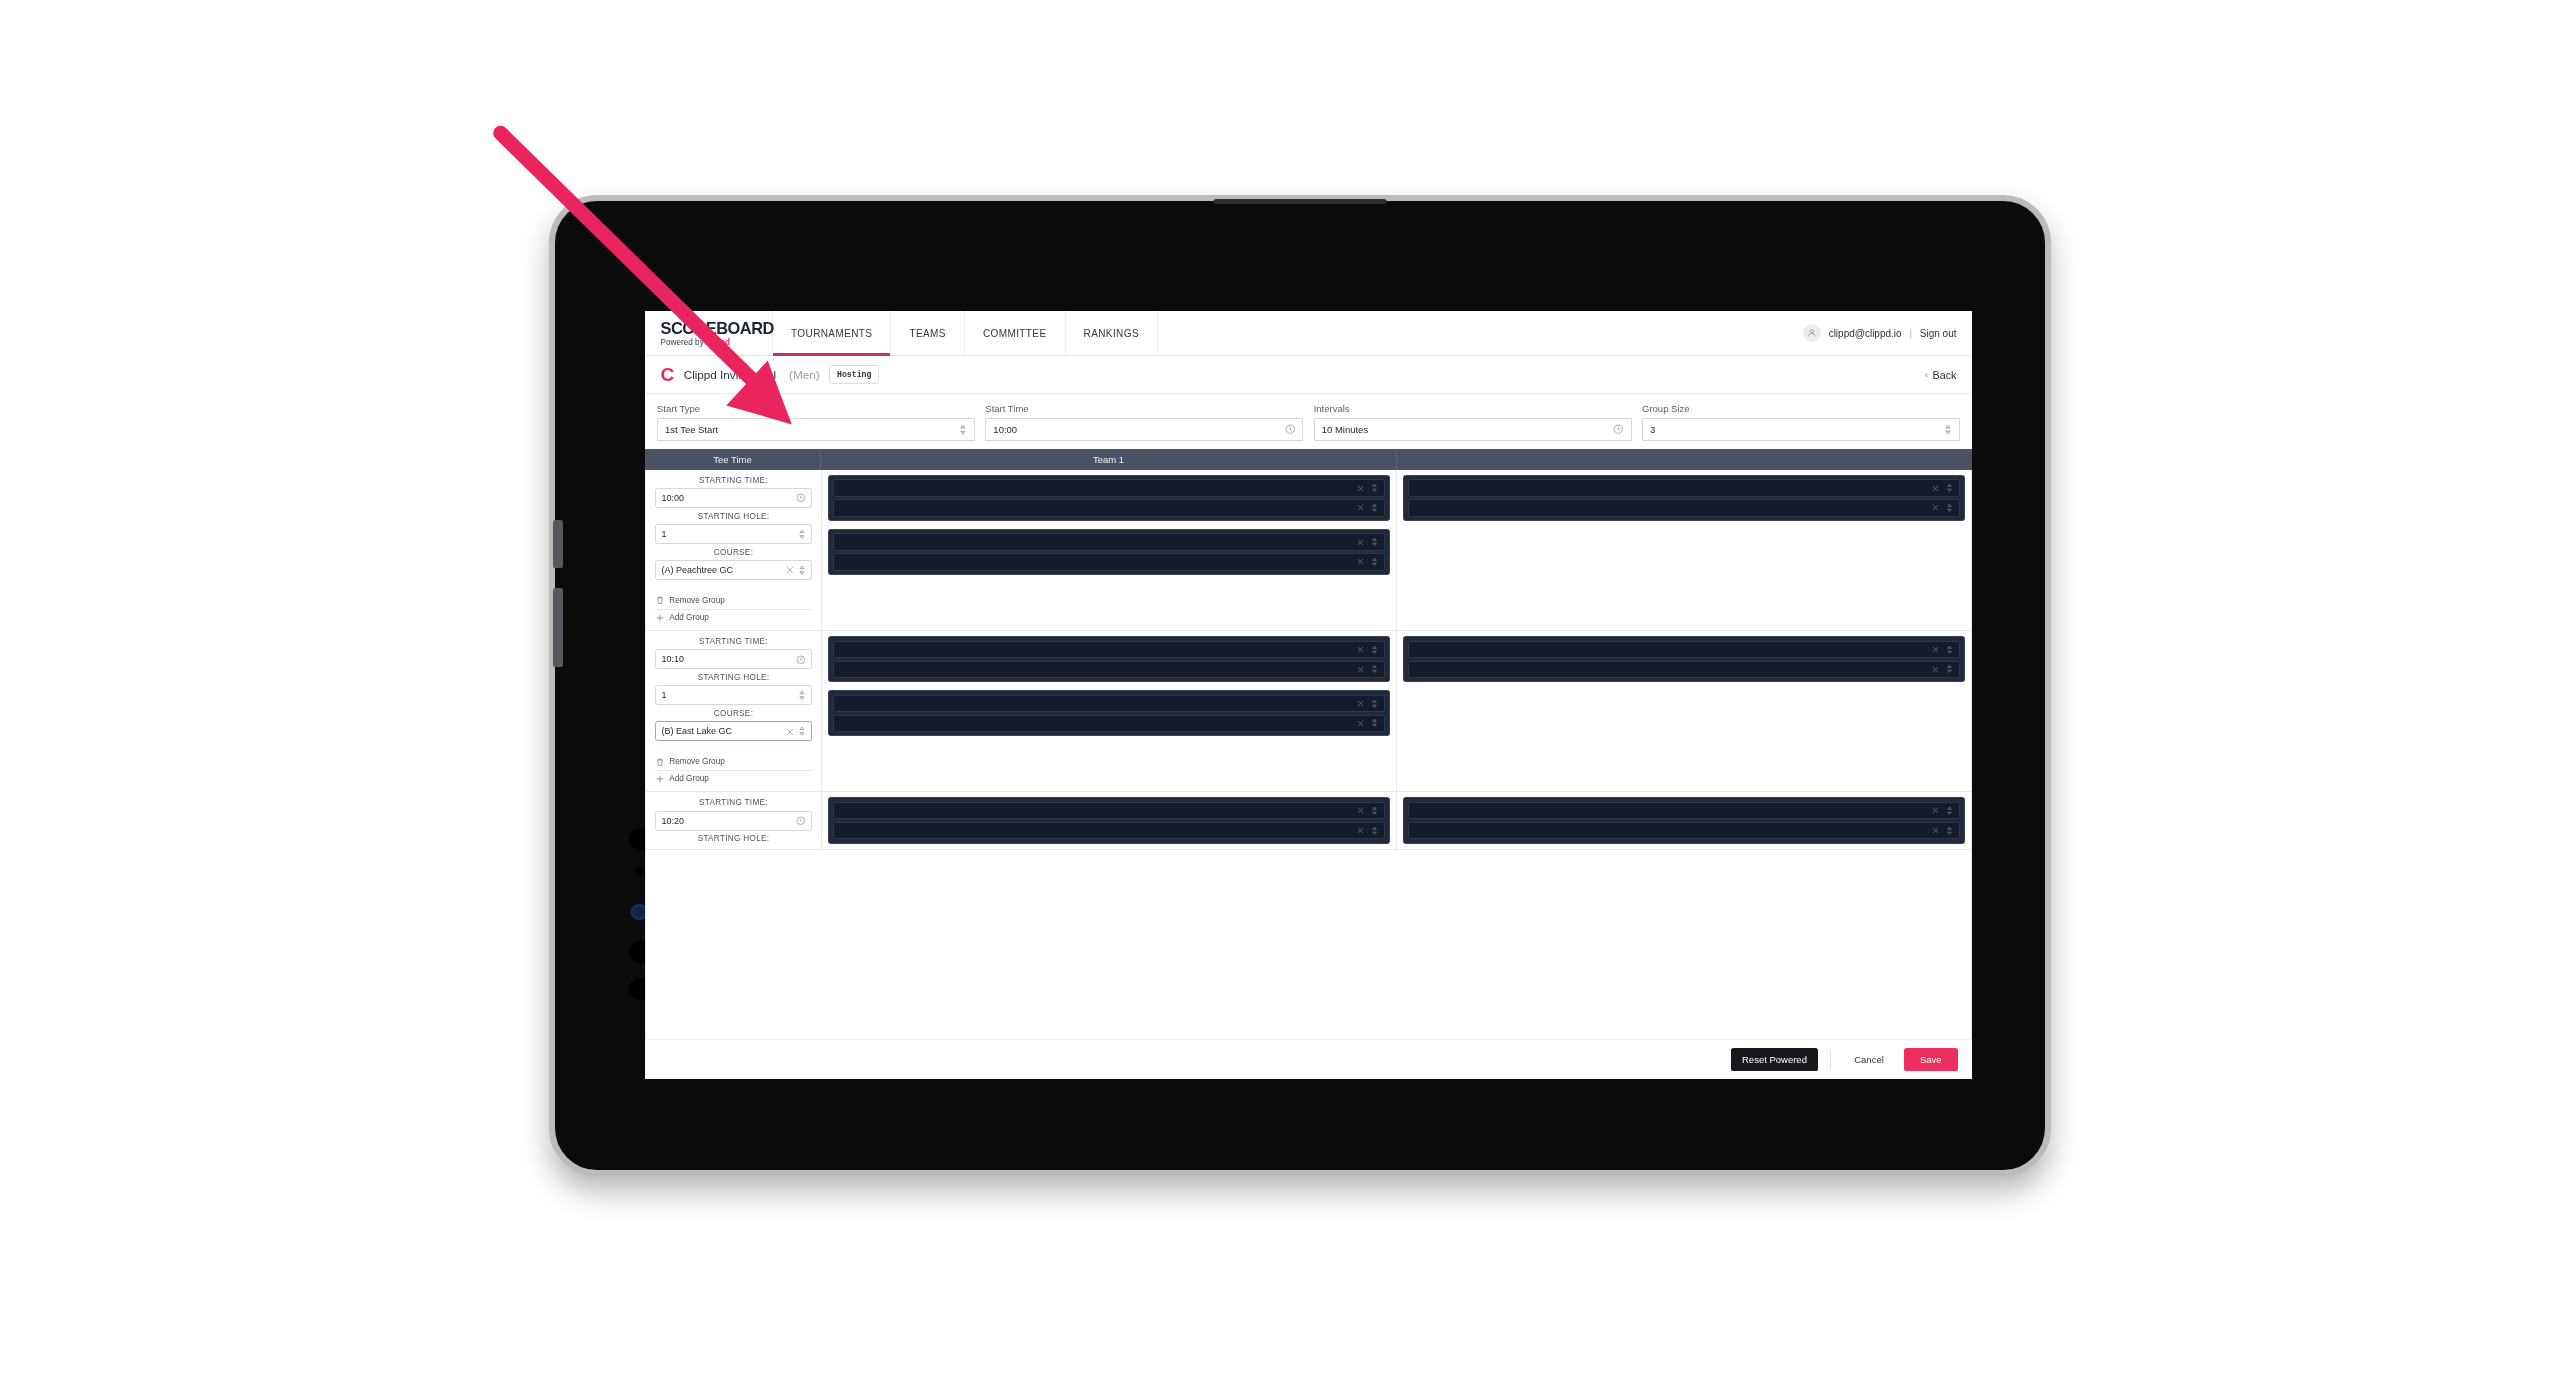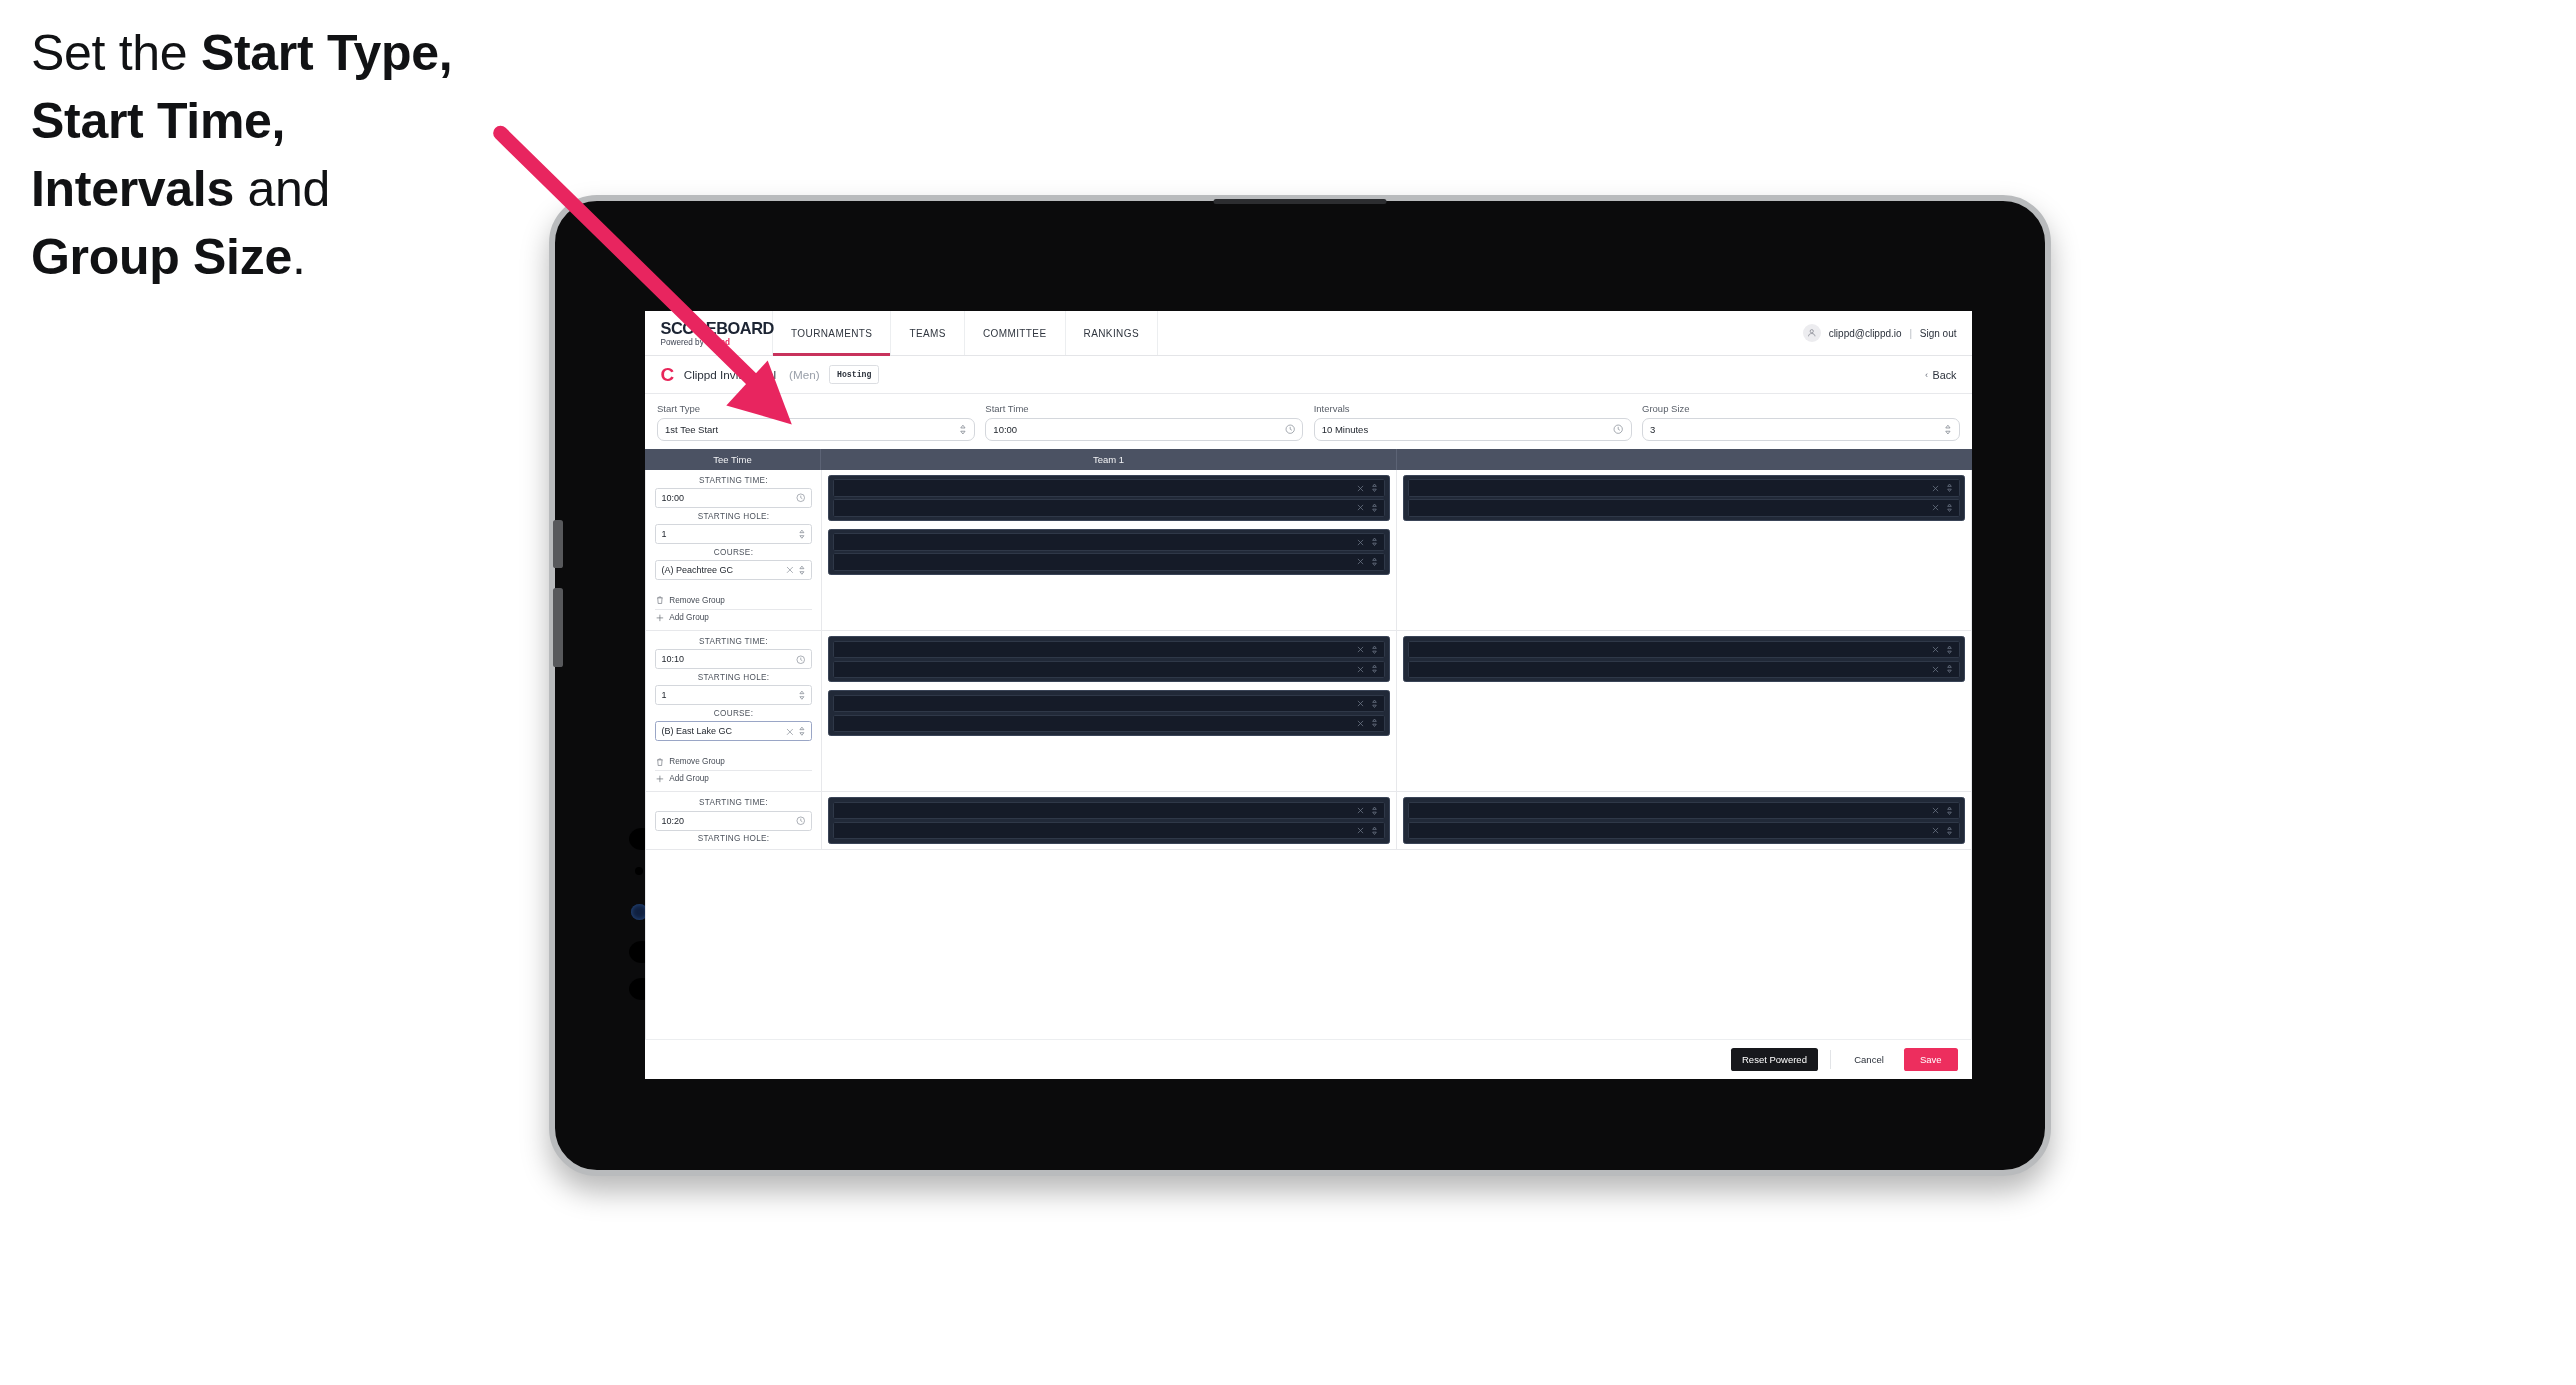--- a/index.html
+++ b/index.html
@@ -99,21 +99,21 @@
   }
   .crumbspace { flex:1; }
   .backlink { font-size:10.8px; color:#2b313b; display:flex; align-items:center; gap:4.3px; cursor:pointer;}
   .backlink .chev { font-size:9.5px; color:#707680; }
 
   
   .filters { display:flex; gap:10.4px; padding:8.6px 12px 7.8px 12px; background:#fff; flex:0 0 auto; }
   .fld { flex:1; display:flex; flex-direction:column; gap:4.3px; }
   .fld-lab { font-size:9.5px; color:#585e68; }
   .fld-box {
-    height: 23px; border:0.9px solid #d4d7dc; border-radius:7px; background:#fff;
+    height: 23px; border:0.9px solid #d4d7dc; border-radius:1px; background:#fff;
     display:flex; align-items:center; padding: 0 7px; cursor:pointer;
   }
   .fld-val { font-size:9.5px; color:#232830; flex:1; }
   .ico { color:#8a9099; display:flex; align-items:center; }
 
   
   .thead { display:flex; height:21px; background:#4b5263; flex:0 0 auto; }
   .th { display:flex; align-items:center; justify-content:center;
         font-size:9.5px; color:#f2f3f5; border-right:0.9px solid #5c6375; }
   .th.tee { width: 176px; }
@@ -168,26 +168,20 @@
   .btn-save {
     background:#ed2e5e; color:#fff; font-size:9.5px; border-radius:2.6px;
     padding:6px 16.4px; cursor:pointer; border:none; margin-left:8.6px;
   }
 </style>
 </head>
 <body>
 
 <div class="stage">
 
-  <div class="caption">
-    <span>Set the </span><b>Start Type,</b><br>
-    <b>Start Time,</b><br>
-    <b>Intervals</b><span> and</span><br>
-    <b>Group Size</b><span>.</span>
-  </div>
 
   <div class="tablet">
     <div class="bezel-dot b1"></div>
     <div class="bezel-dot b2"></div>
     <div class="cam c1"></div>
     <div class="cam c2"></div>
     <div class="cam c3"></div>
     <div class="cam c4"></div>
     <div class="cam c5"></div>
 

